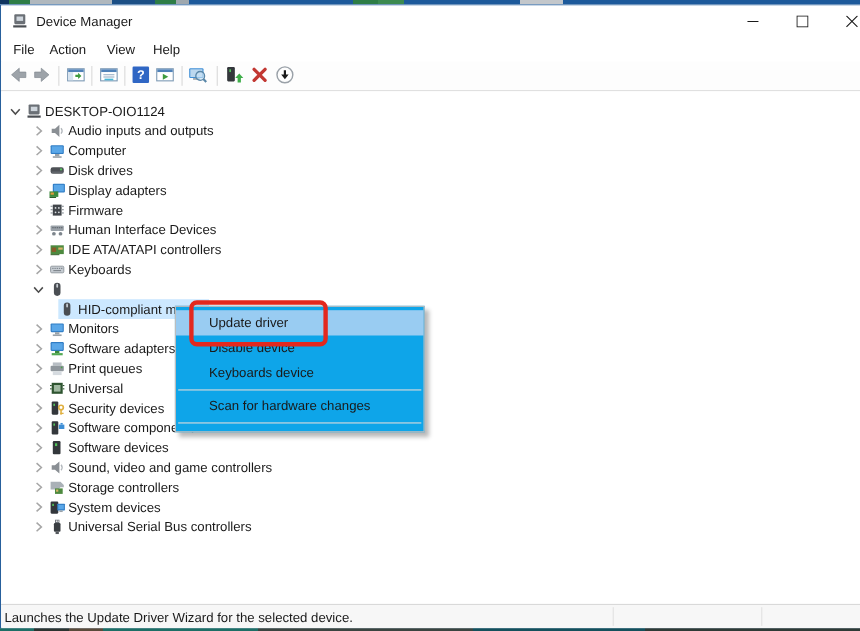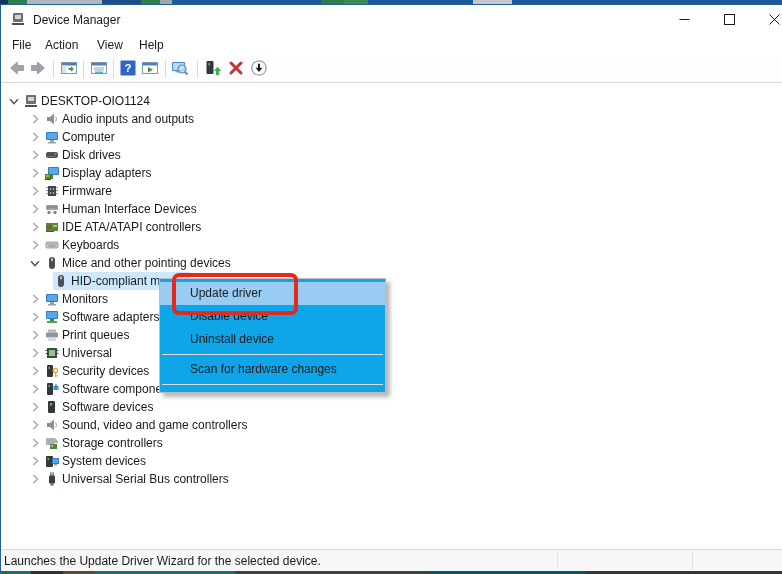--- a/index.html
+++ b/index.html
@@ -350,21 +350,20 @@
         <span class="chev">
           <svg width="14" height="14" viewBox="0 0 16 16">
             <path d="M3.5 6 L8 11 L12.5 6" fill="none" stroke="#4d4d4d" stroke-width="1.6"></path>
           </svg>
         </span>
         <span class="row-body">
           <span class="t-icon"><svg width="16" height="16" viewBox="0 0 16 16">
               <rect x="5" y="2" width="6" height="12" rx="3" fill="#4a4e53"></rect>
               <rect x="7.2" y="3" width="1.6" height="3.5" rx="0.8" fill="#c7cdd3"></rect>
             </svg></span>
-          <span class="t-label">Mice and other pointing devices</span>
         </span>
       </div>
       <div class="tree-row" style="top: 189px; padding-left: 34px;">
         <span class="chev"></span>
         <span class="row-body selected">
           <span class="t-icon"><svg width="16" height="16" viewBox="0 0 16 16">
               <rect x="5" y="2" width="6" height="12" rx="3" fill="#4a4e53"></rect>
               <rect x="7.2" y="3" width="1.6" height="3.5" rx="0.8" fill="#c7cdd3"></rect>
             </svg></span>
           <span class="t-label">HID-compliant mouse</span>
@@ -546,21 +545,21 @@
               <rect x="6.5" y="12.5" width="3" height="2" fill="#55595e"></rect>
             </svg></span>
           <span class="t-label">Universal Serial Bus controllers</span>
         </span>
       </div>
     </div>
 
   <div id="context-menu">
       <div class="cm-item hl">Update driver</div>
       <div class="cm-item">Disable device</div>
-      <div class="cm-item">Uninstall device</div>
+      <div class="cm-item">Keyboards device</div>
       <div class="cm-sep"></div>
       <div class="cm-item">Scan for hardware changes</div>
       <div class="cm-sep"></div>
     </div>
   <div id="annotation"></div>
 
   <div id="statusbar">
     <span id="status-text">Launches the Update Driver Wizard for the selected device.</span>
     <span class="sb-sep" style="left:556px"></span>
     <span class="sb-sep" style="left:691px"></span>

